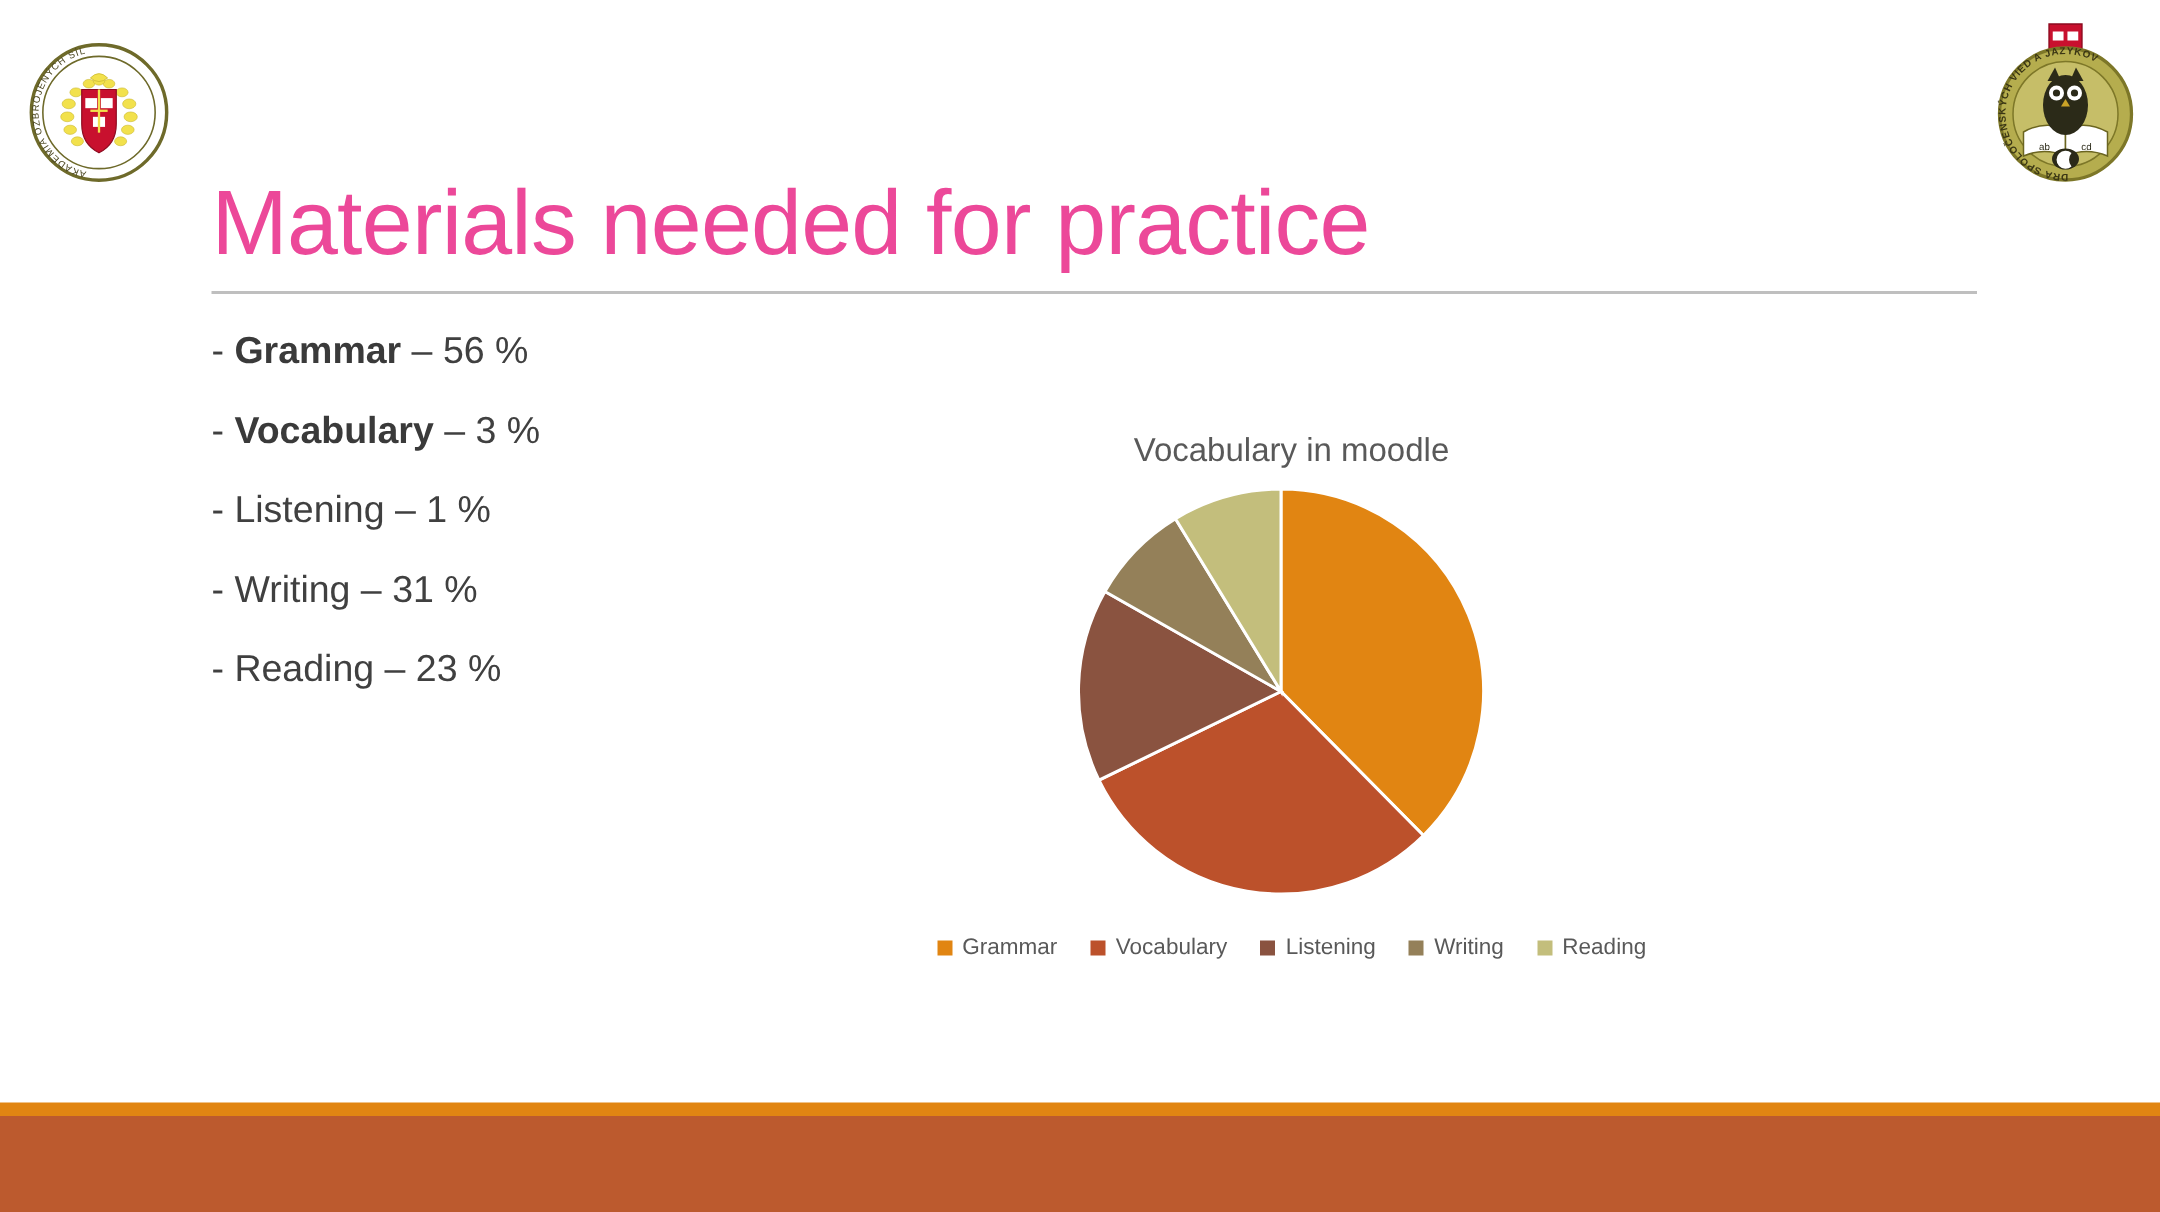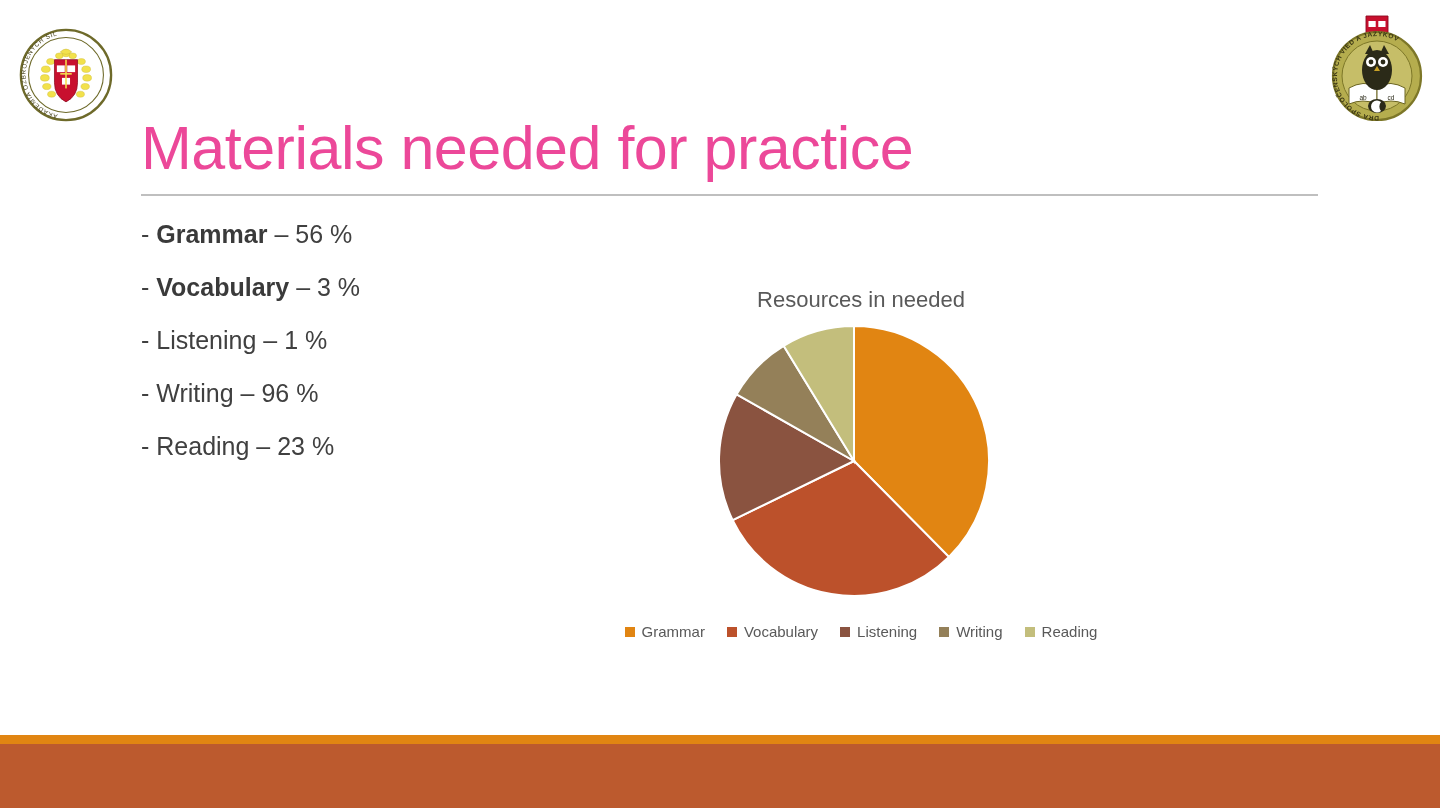--- a/index.html
+++ b/index.html
@@ -175,29 +175,29 @@
     <div class="bullet-line">
       <span class="dash-lead">- </span><span class="topic-bold">Grammar</span><span> – </span><span>56 %</span>
     </div>
     <div class="bullet-line">
       <span class="dash-lead">- </span><span class="topic-bold">Vocabulary</span><span> – </span><span>3 %</span>
     </div>
     <div class="bullet-line">
       <span class="dash-lead">- </span><span class="topic">Listening</span><span> – </span><span>1 %</span>
     </div>
     <div class="bullet-line">
-      <span class="dash-lead">- </span><span class="topic">Writing</span><span> – </span><span>96 %</span>
+      <span class="dash-lead">- </span><span class="topic">Writing</span><span> – </span><span>31 %</span>
     </div>
     <div class="bullet-line">
       <span class="dash-lead">- </span><span class="topic">Reading</span><span> – </span><span>23 %</span>
     </div>
   </div>
 
   <div class="chart">
-    <div class="chart-title">Resources in needed</div>
+    <div class="chart-title">Vocabulary in moodle</div>
     <div class="pie-wrap">
       <svg class="pie-svg" width="498" height="290" viewBox="0 0 498 290">
         <g id="pie-slices">
             <path d="M 242 144 L 242 9 A 135 135 0 0 1 336.9549127768871 239.96126582915508 Z" fill="#E18512" stroke="#ffffff" stroke-width="2"></path>
             <path d="M 242 144 L 336.9549127768871 239.96126582915508 A 135 135 0 0 1 120.63508854111717 203.12324641439722 Z" fill="#BC512B" stroke="#ffffff" stroke-width="2"></path>
             <path d="M 242 144 L 120.63508854111717 203.12324641439722 A 135 135 0 0 1 124.61506028831563 77.32334794784438 Z" fill="#8A5340" stroke="#ffffff" stroke-width="2"></path>
             <path d="M 242 144 L 124.61506028831563 77.32334794784438 A 135 135 0 0 1 171.64480410805362 28.782178414075844 Z" fill="#948059" stroke="#ffffff" stroke-width="2"></path>
             <path d="M 242 144 L 171.64480410805362 28.782178414075844 A 135 135 0 0 1 241.99999999999997 9 Z" fill="#C3BE7C" stroke="#ffffff" stroke-width="2"></path>
           </g>
       </svg>

